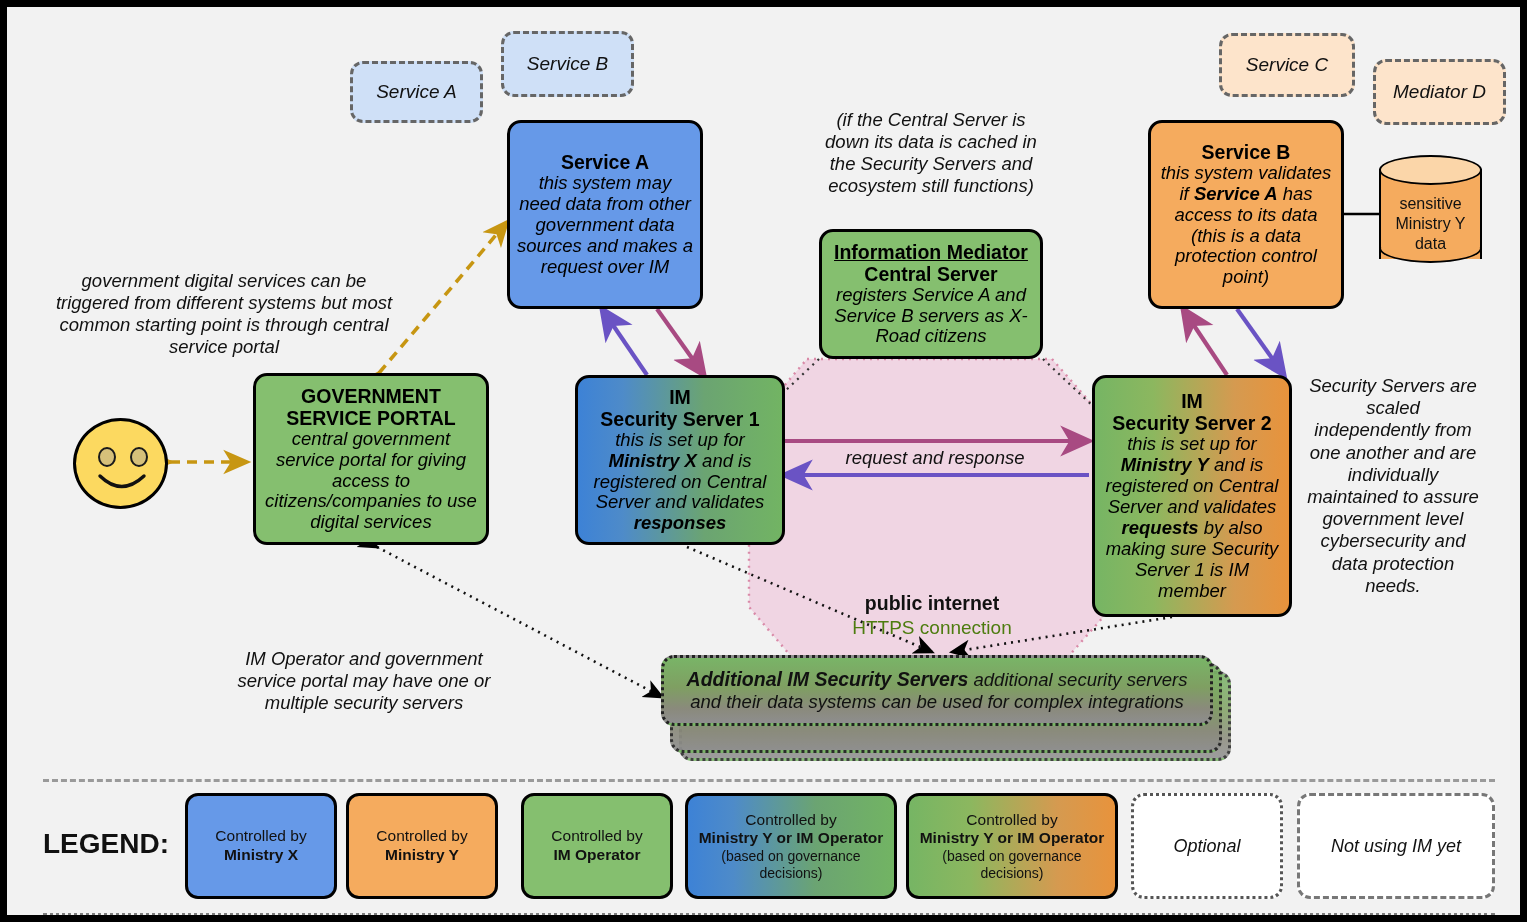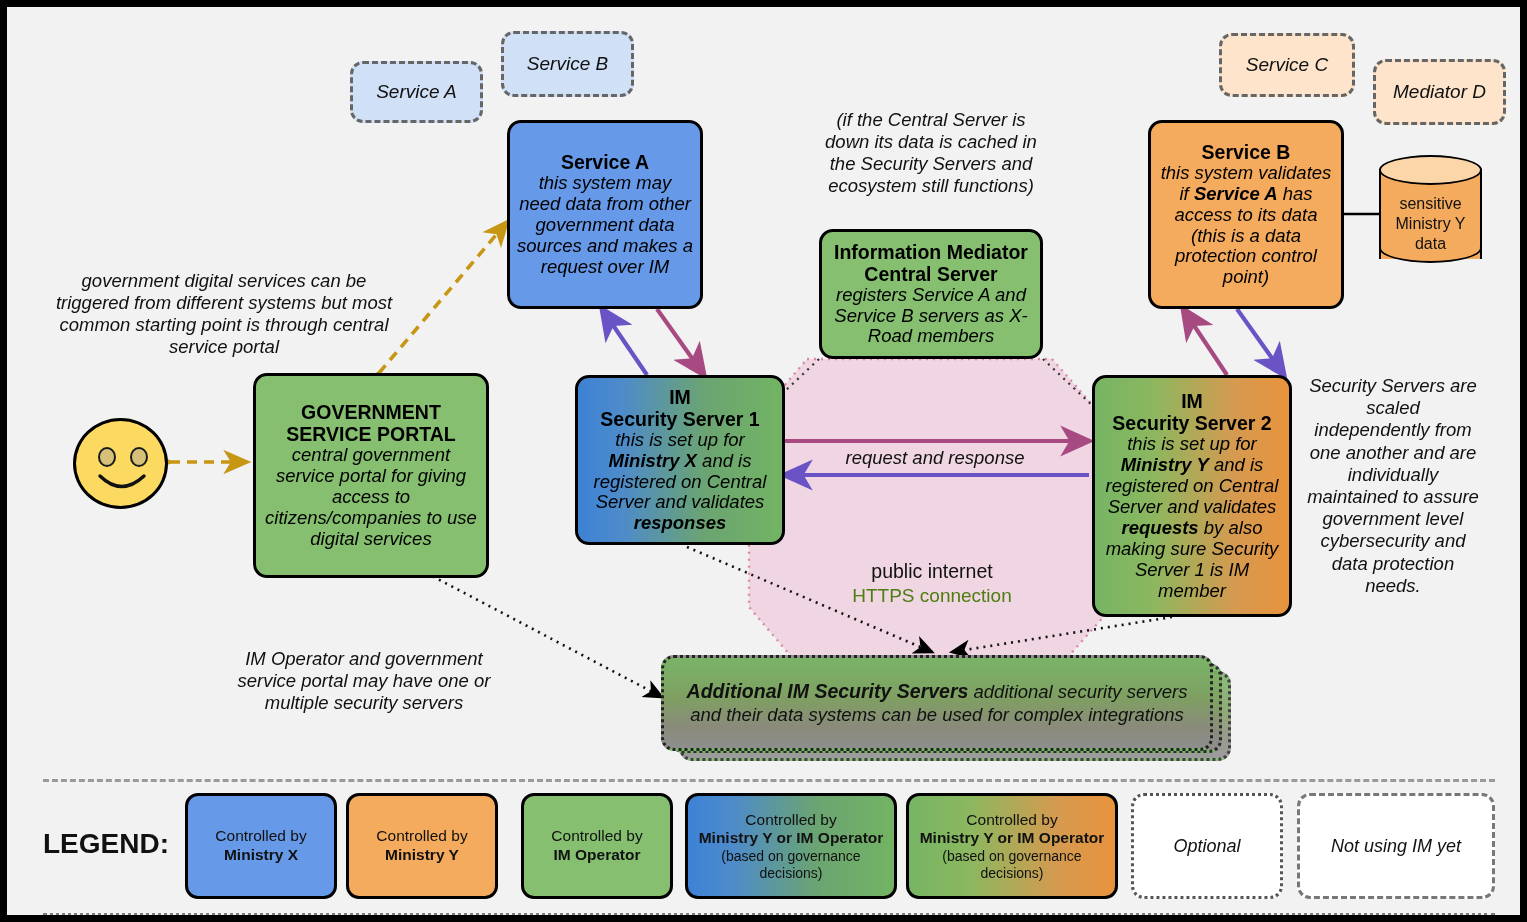--- a/index.html
+++ b/index.html
@@ -140,21 +140,21 @@
   <div class="abs note" style="left:212px;top:636px;width:290px;height:76px;font-size:18.5px;">
     <span>IM Operator and government service portal may have one or multiple security servers</span>
   </div>
 
   <div class="abs" style="left:830;left:828px;top:437px;width:200px;height:28px;
        display:flex;align-items:center;justify-content:center;font-style:italic;font-size:18.5px;color:#111;">
     <span>request and response</span>
   </div>
 
   <div class="abs" style="left:790px;top:552px;width:270px;height:56px;text-align:center;">
-    <div style="font-weight:normal;font-size:19.5px;color:#111;line-height:1.3;">public internet</div>
+    <div style="font-weight:bold;font-size:19.5px;color:#111;line-height:1.3;margin-top:32px;">public internet</div>
     <div style="font-size:19px;color:#4d7c0f;line-height:1.3;">HTTPS connection</div>
   </div>
 
   <div class="abs face" style="left:66px;top:411px;width:95px;height:91px;">
     <div class="eye" style="left:22px;top:26px;width:14px;height:16px;"></div>
     <div class="eye" style="left:54px;top:26px;width:14px;height:16px;"></div>
     <svg width="95" height="91" style="position:absolute;left:0;top:0;">
       <path d="M24,55 Q45.5,76 68,55" fill="none" stroke="#111" stroke-width="3.4" stroke-linecap="round"></path>
     </svg>
   </div>
@@ -181,33 +181,33 @@
     <div class="abs" style="left:0;top:34px;width:103px;height:70px;display:flex;align-items:center;justify-content:center;
          text-align:center;font-size:16px;line-height:1.25;color:#111;">
       <div>
         <div>sensitive</div>
         <div>Ministry Y</div>
         <div>data</div>
       </div>
     </div>
   </div>
 
-  <div class="abs node green" style="left:246px;top:366px;width:236px;height:205px;font-size:18.5px;">
+  <div class="abs node green" style="left:246px;top:366px;width:236px;height:172px;font-size:18.5px;">
     <div>
       <span class="t ttl" style="font-size:19.5px;">GOVERNMENT</span>
       <span class="t ttl" style="font-size:19.5px;">SERVICE PORTAL</span>
       <span class="t sub">central government service portal for giving access to citizens/companies to use digital services</span>
     </div>
   </div>
 
   <div class="abs node green" style="left:812px;top:222px;width:224px;height:130px;font-size:18.5px;">
     <div>
-      <span class="t ttl" style="font-size:19.5px;">Information Mediator</span>
+      <span class="t ttl" style="font-size:19.5px;text-decoration:underline;">Information Mediator</span>
       <span class="t ttl" style="font-size:19.5px;">Central Server</span>
-      <span class="t sub">registers Service A and Service B servers as X-Road members</span>
+      <span class="t sub">registers Service A and Service B servers as X-Road citizens</span>
     </div>
   </div>
 
   <div class="abs node grad-bg" style="left:568px;top:368px;width:210px;height:170px;font-size:18.5px;">
     <div>
       <span class="t ttl" style="font-size:19.5px;">IM</span>
       <span class="t ttl" style="font-size:19.5px;">Security Server 1</span>
       <span class="t sub"><span>this is set up for </span><b>Ministry X</b><span> and is registered on Central Server and validates </span><b>responses</b></span>
     </div>
   </div>
@@ -215,21 +215,21 @@
   <div class="abs node grad-og" style="left:1085px;top:368px;width:200px;height:242px;font-size:18.5px;">
     <div>
       <span class="t ttl" style="font-size:19.5px;">IM</span>
       <span class="t ttl" style="font-size:19.5px;">Security Server 2</span>
       <span class="t sub"><span>this is set up for </span><b>Ministry Y</b><span> and is registered on Central Server and validates </span><b>requests</b><span> by also making sure Security Server 1 is IM member</span></span>
     </div>
   </div>
 
   <div class="abs stack" style="left:672px;top:664px;width:552px;height:90px;opacity:.85;"></div>
   <div class="abs stack" style="left:663px;top:656px;width:552px;height:90px;opacity:.92;"></div>
-  <div class="abs stack" style="left:654px;top:648px;width:552px;height:96px;
+  <div class="abs stack" style="left:654px;top:648px;width:552px;height:71px;
        display:flex;align-items:center;justify-content:center;text-align:center;
        font-size:18.5px;color:#111;line-height:1.2;padding:0 10px;">
     <div>
       <span class="t" style="font-weight:bold;font-style:italic;font-size:19.5px;">Additional IM Security Servers</span>
       <span class="t sub">additional security servers and their data systems can be used for complex integrations</span>
     </div>
   </div>
 
   <div class="abs" id="legend-sep" style="left:36px;top:772px;width:1452px;height:0;"></div>
   <div class="abs" id="legend-bot" style="left:36px;top:906px;width:1452px;height:0;"></div>

